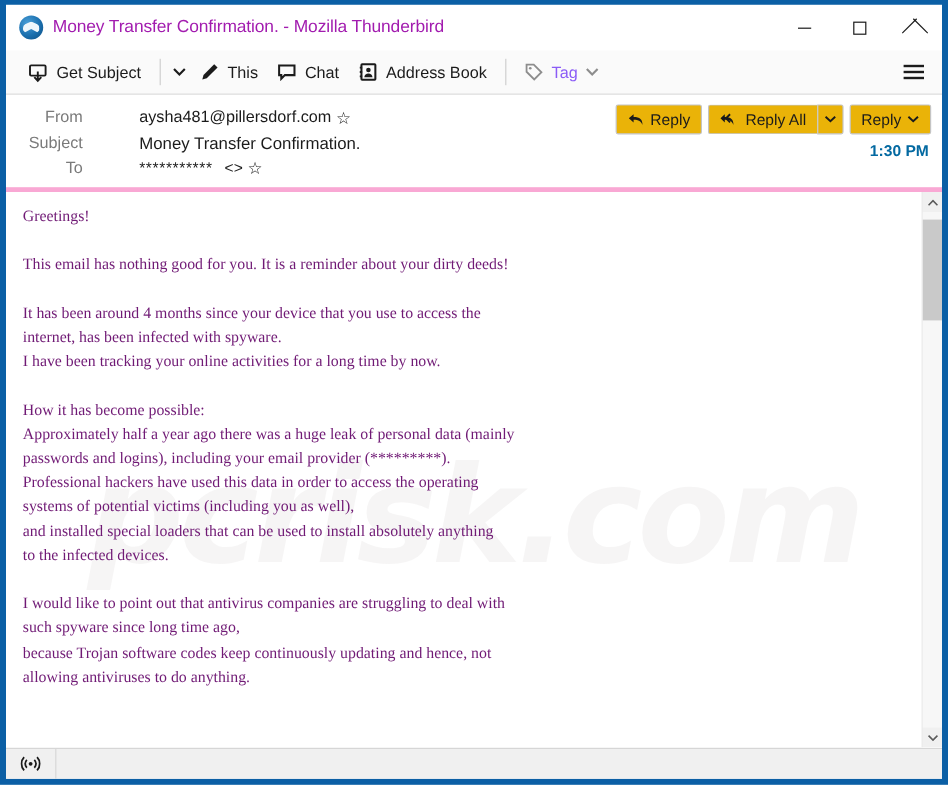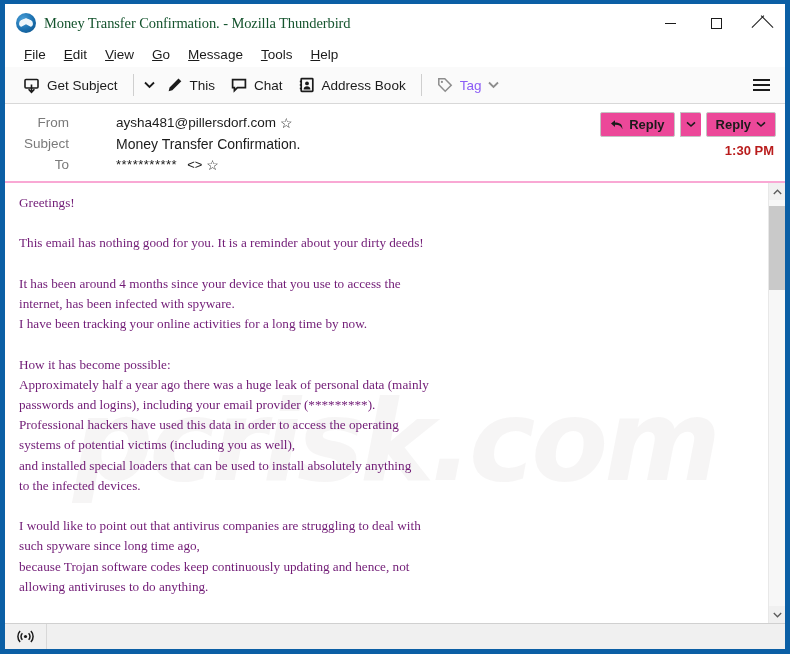--- a/index.html
+++ b/index.html
@@ -49,24 +49,23 @@
     content: "";
     position: absolute;
     left: 3px; top: 5px;
     width: 14px; height: 10px;
     background: #eef6fb;
     border-radius: 50% 50% 45% 45% / 60% 60% 40% 40%;
     clip-path: polygon(0 30%, 50% 0, 100% 30%, 100% 100%, 50% 62%, 0 100%);
   }
   .tb-title {
     font-size: 14.5px;
-    color: #14532d;
+    color: #a21caf;
     white-space: nowrap;
     letter-spacing: -0.1px;
-    font-family: Liberation Serif, serif;
   }
   .tb-spacer { flex: 1; }
   .winbtns { display: flex; height: 38px; }
   .winbtn {
     width: 46px; height: 38px;
     display: flex; align-items: center; justify-content: center;
     color: #1b1b1b;
     cursor: default;
   }
   .glyph-min { width: 11px; height: 1px; background: #1b1b1b; display: block; }
@@ -132,21 +131,21 @@
     display: flex; flex-direction: column; justify-content: center;
     align-items: center; gap: 3px;
     cursor: default;
   }
   .hamburger span { display: block; width: 17px; height: 2px; background: #1b1b1b; }
   .icn { display: inline-flex; align-items: center; justify-content: center; flex: 0 0 auto; }
 
   
   .msghdr {
     background: #ffffff;
-    border-bottom: 2px solid #f9a8d4;
+    border-bottom: 4px solid #f9a8d4;
     padding: 8px 10px 6px 10px;
     flex: 0 0 auto;
     position: relative;
   }
   .hdr-row { display: flex; align-items: center; min-height: 21px; }
   .hdr-label {
     width: 62px;
     text-align: right;
     padding-right: 8px;
     font-size: 13.5px;
@@ -171,35 +170,34 @@
     display: flex;
     align-items: center;
     gap: 5px;
   }
   .abtn {
     display: flex; align-items: center; gap: 5px;
     height: 25px;
     padding: 0 9px;
     font-size: 13px;
     color: #1b1b1b;
-    background: #ec4899;
+    background: #eab308;
     border: 1px solid #c4c4c4;
     border-radius: 2px;
     white-space: nowrap;
     cursor: default;
-    font-weight: bold;
   }
   .abtn-group { display: flex; }
   .abtn-group .abtn:first-child { border-right: none; border-radius: 2px 0 0 2px; }
   .abtn-group .abtn:last-child { border-radius: 0 2px 2px 0; padding: 0 5px; }
   .timestamp {
     position: absolute;
     right: 11px; top: 39px;
     font-size: 13px;
-    color: #b91c1c;
+    color: #0369a1;
     font-weight: bold;
   }
 
   
   .bodywrap {
     flex: 1;
     display: flex;
     background: #ffffff;
     overflow: hidden;
     position: relative;
@@ -299,29 +297,20 @@
         </div>
         <div class="winbtn">
           <span class="glyph-max"></span>
         </div>
         <div class="winbtn close">
           <span class="glyph-close"></span>
         </div>
       </div>
     </div>
 
-    <div class="menubar">
-      <div class="menuitem"><u>F</u>ile</div>
-      <div class="menuitem"><u>E</u>dit</div>
-      <div class="menuitem"><u>V</u>iew</div>
-      <div class="menuitem"><u>G</u>o</div>
-      <div class="menuitem"><u>M</u>essage</div>
-      <div class="menuitem"><u>T</u>ools</div>
-      <div class="menuitem"><u>H</u>elp</div>
-    </div>
 
     <div class="toolbar">
       <div class="tbtn">
         <span class="icn">
           <svg width="17" height="17" viewBox="0 0 17 17">
             <rect x="2" y="2.5" width="13" height="8.5" rx="1" fill="none" stroke="#1b1b1b" stroke-width="1.6"></rect>
             <path d="M8.5 7.5 L8.5 15 M5.6 12.2 L8.5 15.3 L11.4 12.2" fill="none" stroke="#1b1b1b" stroke-width="1.6"></path>
           </svg>
         </span>
         <span>Get Subject</span>
@@ -408,20 +397,29 @@
       <div class="hdr-actions">
         <div class="abtn">
           <span class="icn">
             <svg width="14" height="12" viewBox="0 0 14 12">
               <path d="M5 1.2 L1 4.6 L5 8 V5.8 c4.2 0 6.4 1.4 7.4 4.4 C12.6 5.4 10.2 3.4 5 3.4 Z" fill="#1b1b1b"></path>
             </svg>
           </span>
           <span>Reply</span>
         </div>
         <div class="abtn-group">
+          <div class="abtn">
+            <span class="icn">
+              <svg width="16" height="12" viewBox="0 0 16 12">
+                <path d="M4 1.2 L0.4 4.6 L4 8 V5.8 c4 0 6.2 1.4 7.2 4.4 C11.4 5.4 9 3.4 4 3.4 Z" fill="#1b1b1b"></path>
+                <path d="M8.4 1.2 L5 4.6 L8.4 8" fill="none" stroke="#1b1b1b" stroke-width="1.5"></path>
+              </svg>
+            </span>
+            <span>Reply All</span>
+          </div>
           <div class="abtn">
             <span class="icn">
               <svg width="10" height="7" viewBox="0 0 10 7">
                   <path d="M1 1.3 L5 5 L9 1.3" fill="none" stroke="#1b1b1b" stroke-width="1.6"></path>
                 </svg>
             </span>
           </div>
         </div>
         <div class="abtn">
           <span>Reply</span>

